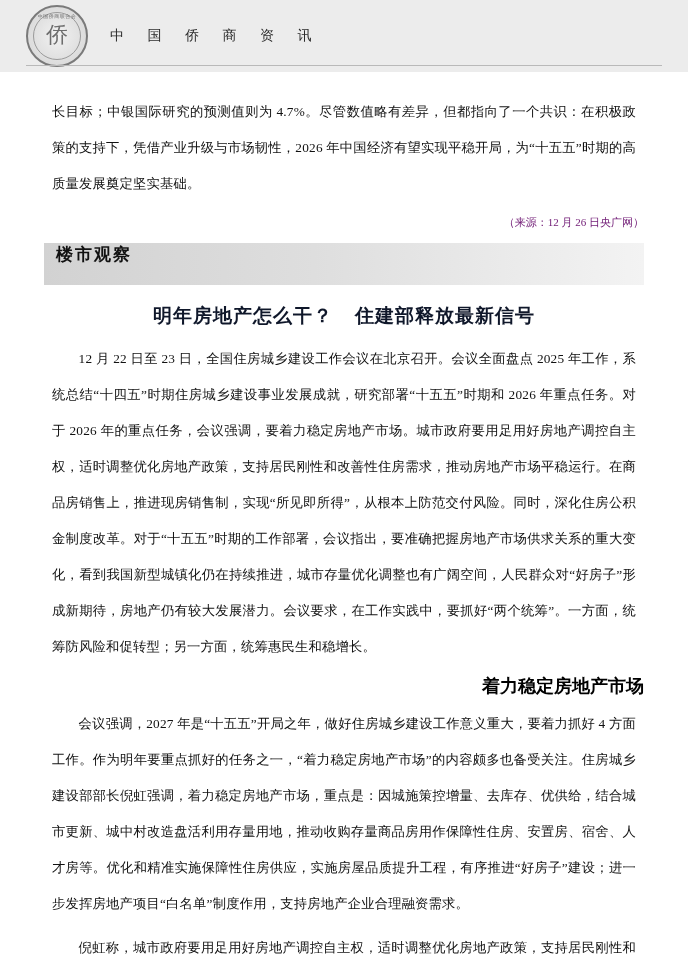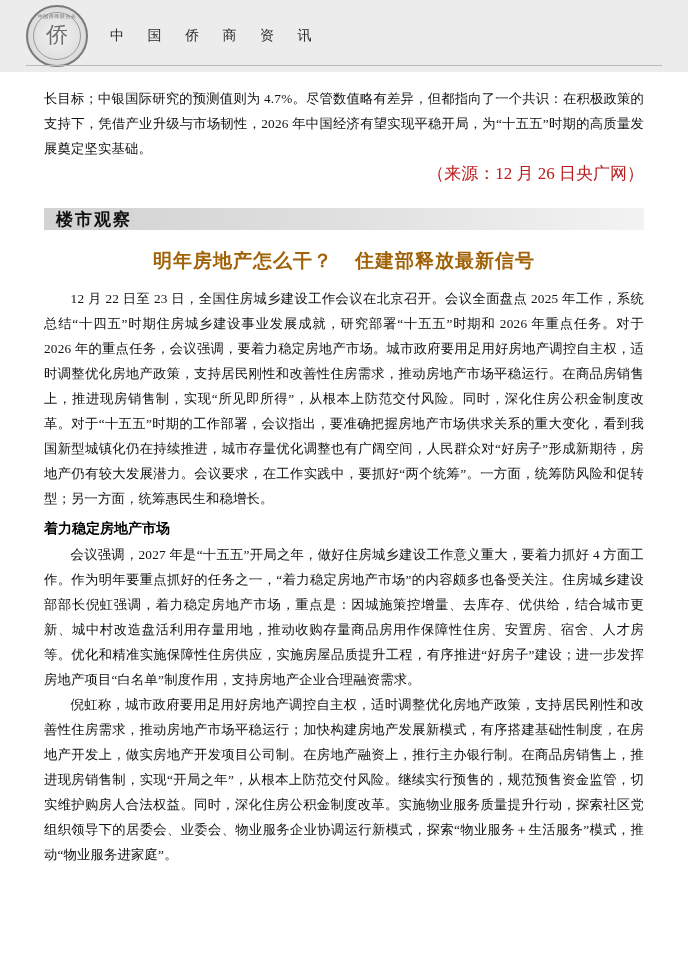--- a/index.html
+++ b/index.html
@@ -92,74 +92,73 @@
     height: 1px;
     background: #b9b9b9;
   }
 
   
   .content {
     padding: 14px 44px 0 44px;
     box-sizing: border-box;
   }
   p.body-text {
-    margin: 0;
+    margin: 8px;
     font-size: 13.3px;
-    line-height: 25px;
+    line-height: 36px;
     text-align: justify;
     text-justify: inter-ideograph;
     color: #111;
     letter-spacing: 0.2px;
   }
   p.indent {
     text-indent: 2em;
   }
   .src-line {
     margin: 0;
-    font-size: 17px;
+    font-size: 11px;
     line-height: 25px;
     text-align: right;
-    color: #b91c1c;
+    color: #701a75;
   }
 
   
   .section-band {
-    margin: 22px 0 10px 0;
-    height: 22px;
+    margin: 8px 0 10px 0;
+    height: 42px;
     background: linear-gradient(to right, #d2d2d2 0%, #dedede 45%, #f3f3f3 100%);
     display: flex;
-    align-items: center;
     position: relative;
   }
   .section-band-title {
     font-size: 17px;
     font-weight: bold;
     letter-spacing: 2px;
     color: #111;
     padding-left: 12px;
     font-family: "Liberation Serif", "DejaVu Serif", serif;
   }
 
   
   .article-title {
     margin: 18px 0 12px 0;
     text-align: center;
     font-size: 19px;
     font-weight: bold;
     letter-spacing: 1px;
-    color: #a16207;
+    color: #0f172a;
   }
   .article-title .gap {
     display: inline-block;
     width: 22px;
   }
   .sub-head {
     margin: 9px 0 4px 0;
-    text-align: left;
-    font-size: 14px;
+    text-align: right;
+    font-size: 18px;
     font-weight: bold;
     color: #000;
   }
 
   
   .page-number {
     position: absolute;
     bottom: 22px;
     left: 0;
     width: 100%;

